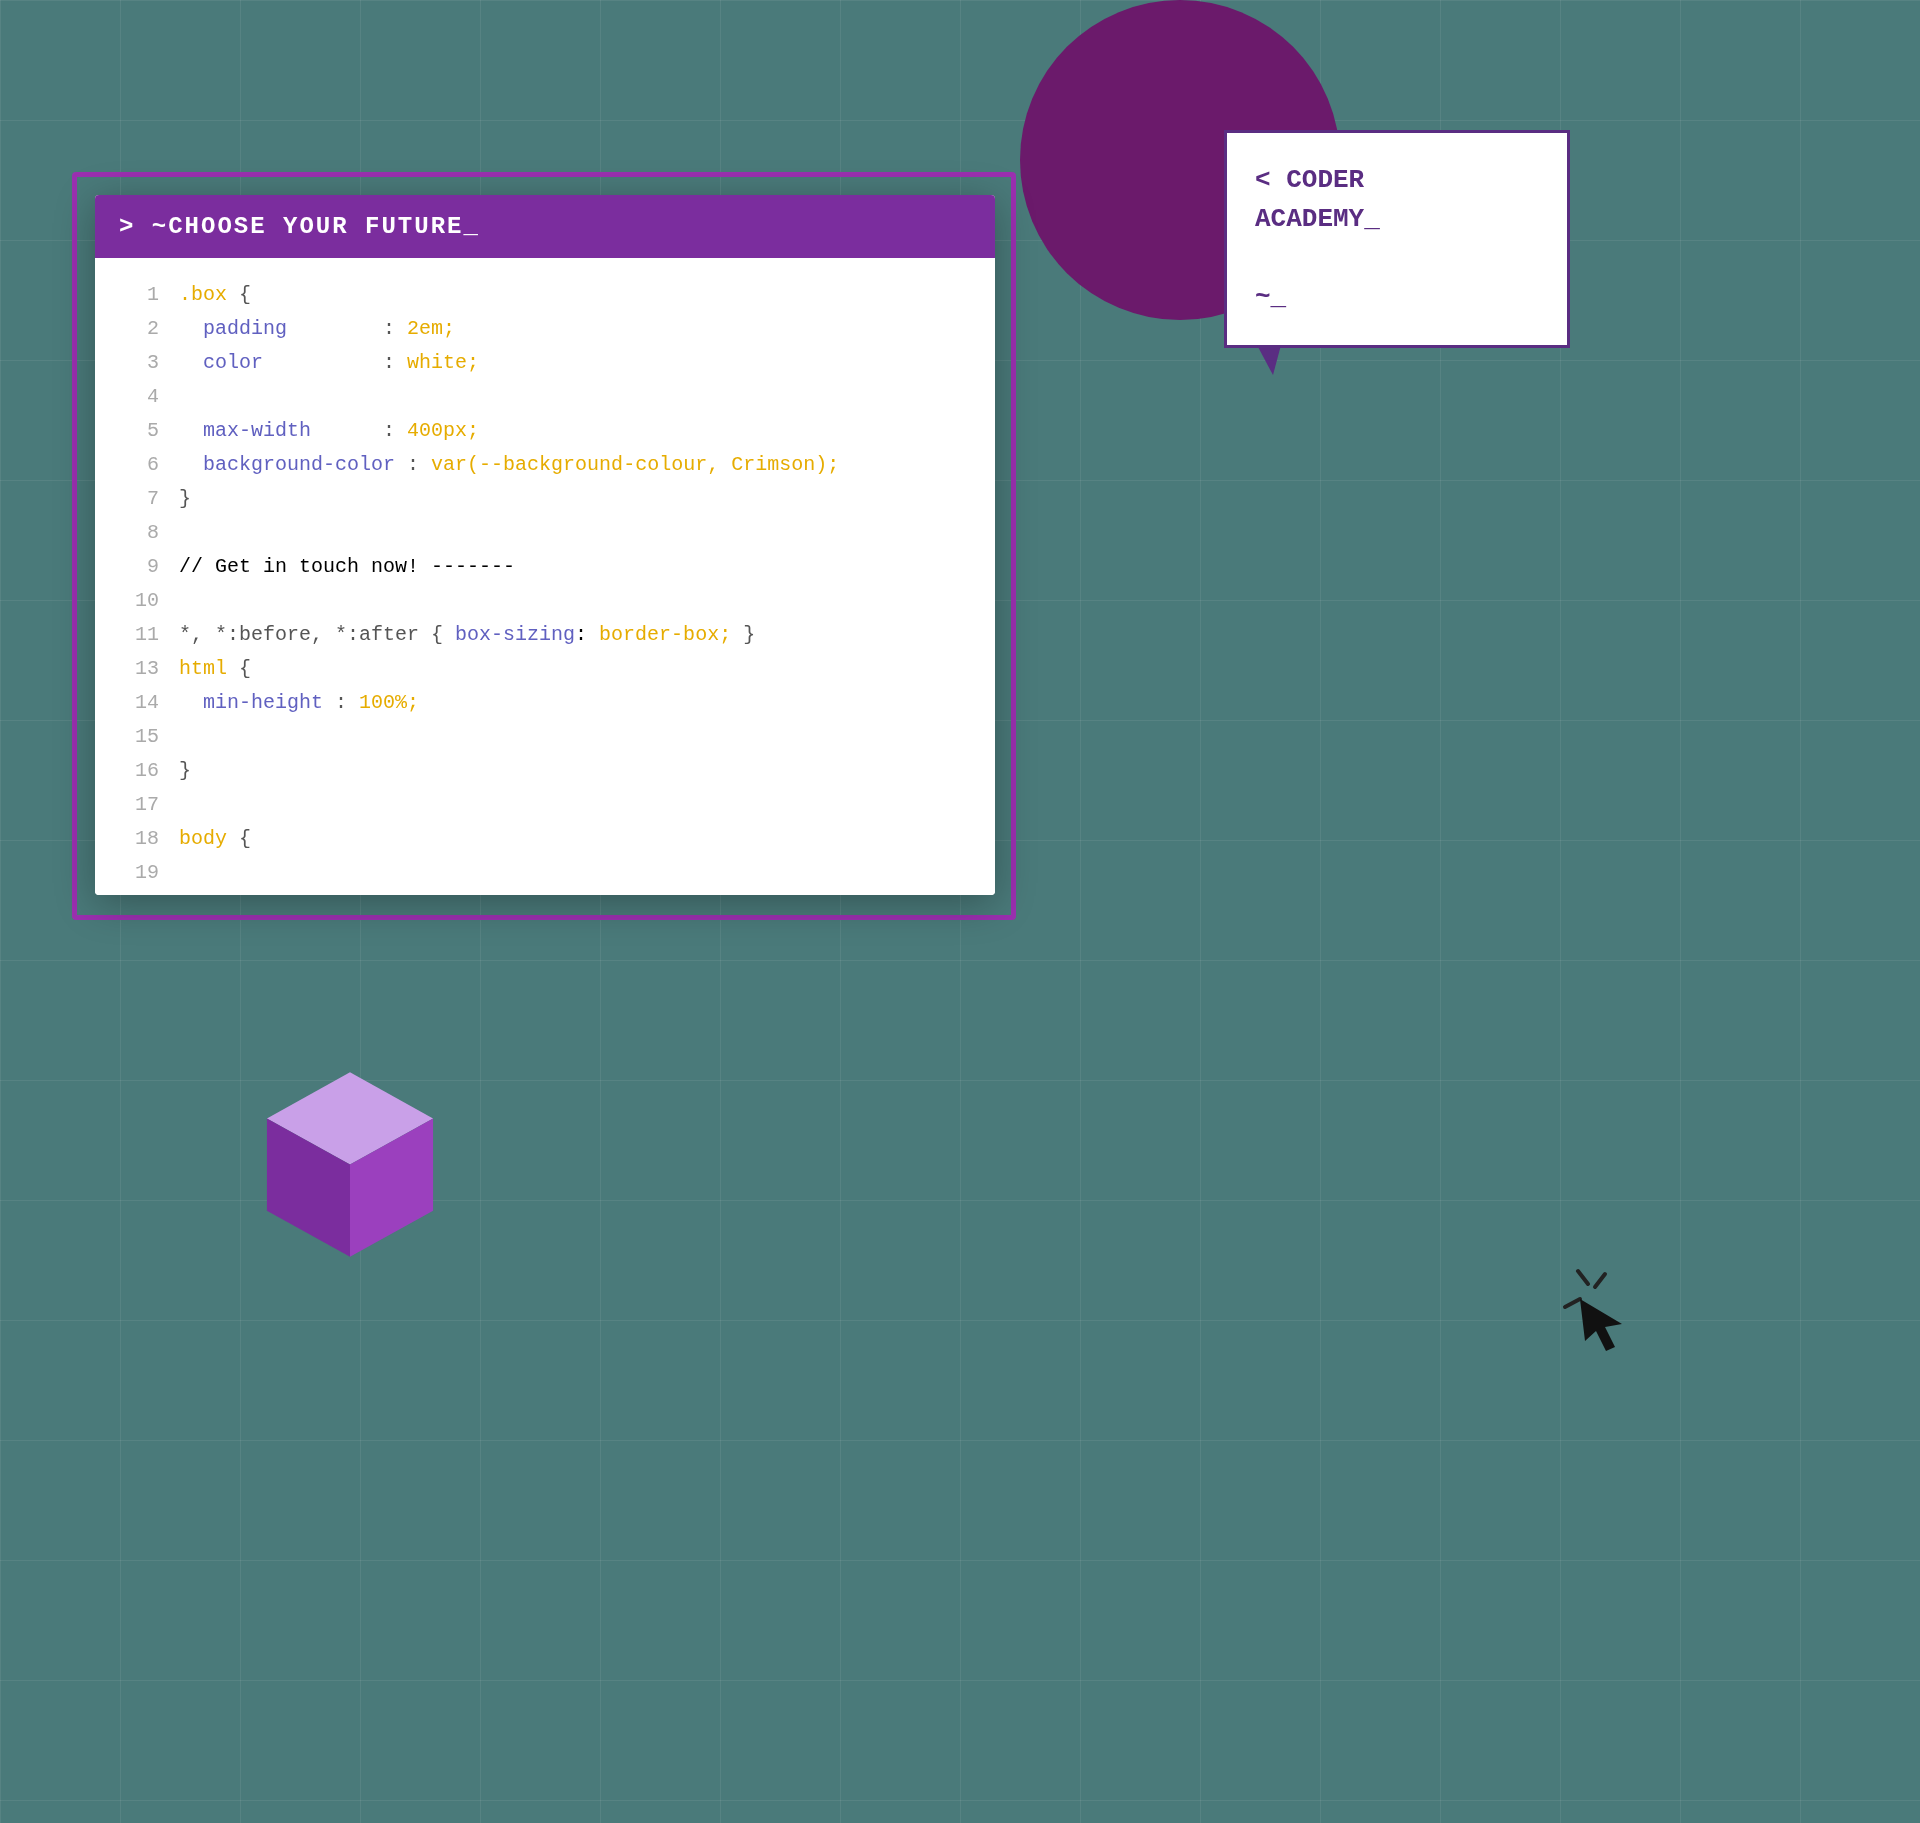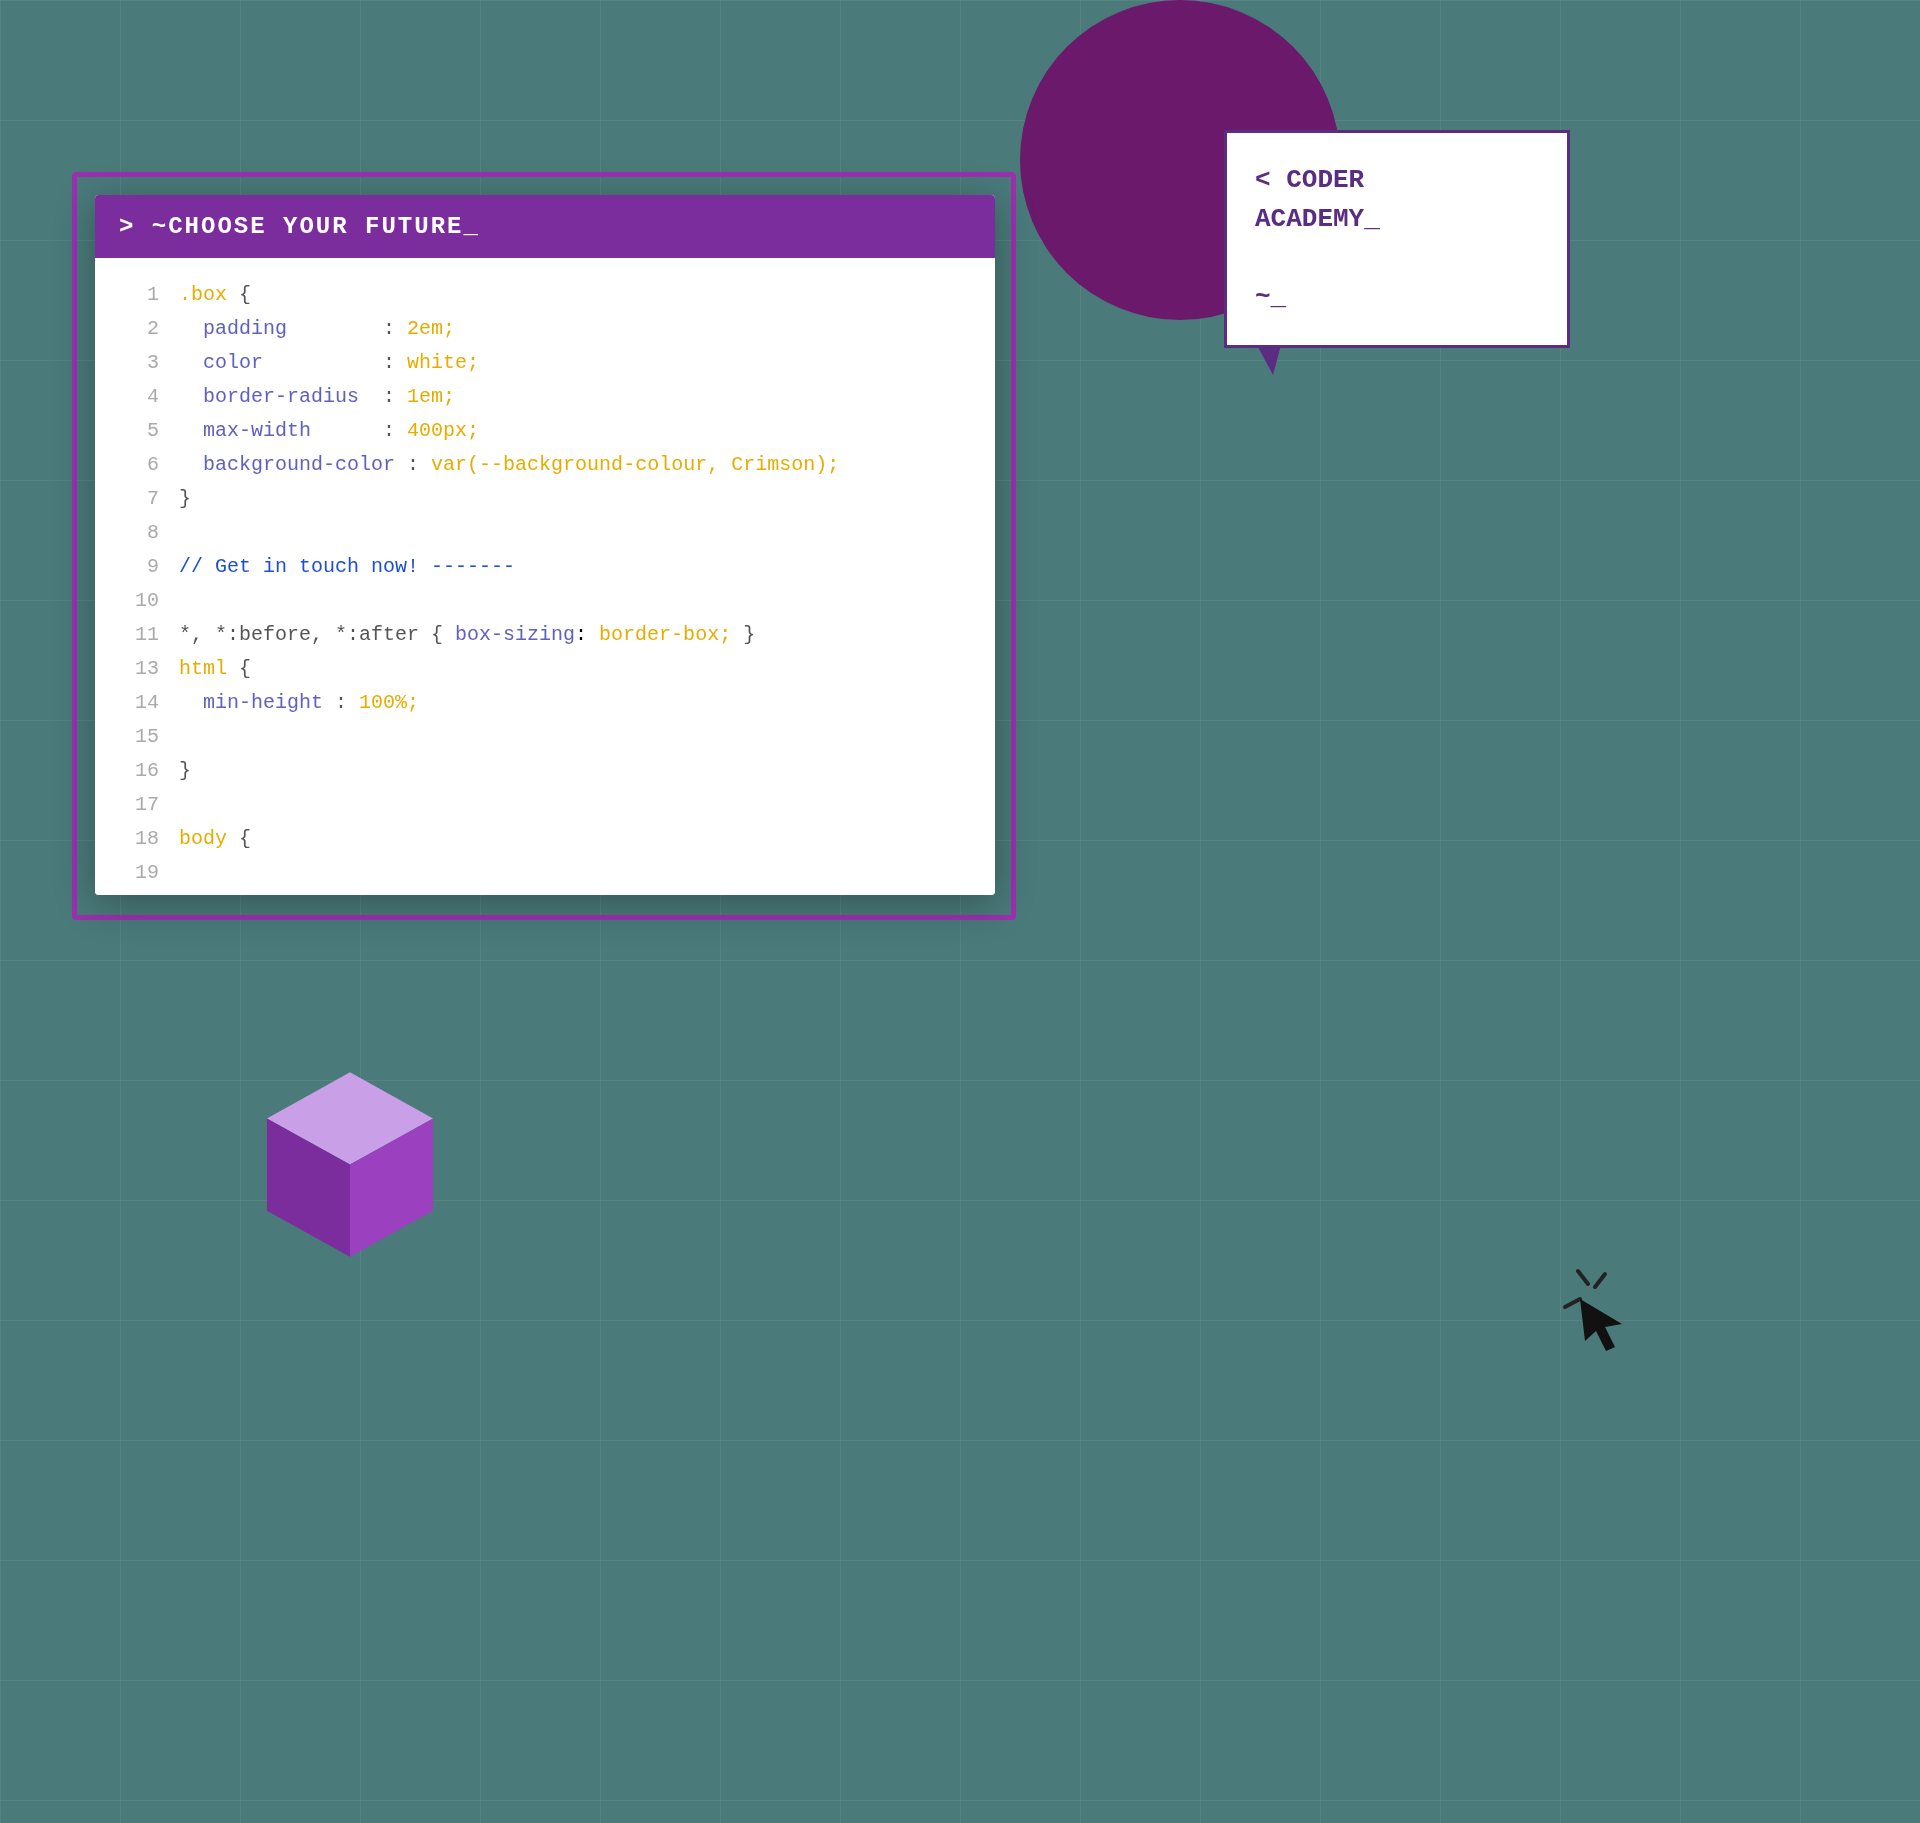--- a/index.html
+++ b/index.html
@@ -83,21 +83,21 @@
     .code-content {
       flex: 1;
     }
 
     
     .c-selector { color: #e6ac00; }
     .c-brace { color: #555; }
     .c-prop { color: #6060c0; }
     .c-colon { color: #555; }
     .c-value { color: #e6ac00; }
-    .c-comment { color: #1d4ed8; }
+    .c-comment { color: #000000; }
     .c-border-box { color: #e6ac00; }
 
     
     .speech-bubble {
       position: absolute;
       top: 130px;
       right: 350px;
       width: 346px;
       background: #fff;
       border: 3px solid #5a2d82;
@@ -184,21 +184,20 @@
       <span class="code-content">&nbsp;&nbsp;<span class="c-prop">padding</span>&nbsp;&nbsp;&nbsp;&nbsp;&nbsp;&nbsp;&nbsp;&nbsp;<span class="c-colon">:</span> <span class="c-value">2em;</span></span>
     </div>
 
     <div class="code-line">
       <span class="line-num">3</span>
       <span class="code-content">&nbsp;&nbsp;<span class="c-prop">color</span>&nbsp;&nbsp;&nbsp;&nbsp;&nbsp;&nbsp;&nbsp;&nbsp;&nbsp;&nbsp;<span class="c-colon">:</span> <span class="c-value">white;</span></span>
     </div>
 
     <div class="code-line">
       <span class="line-num">4</span>
-      <span class="code-content">&nbsp;&nbsp;<span class="c-prop">border-radius</span>&nbsp;&nbsp;<span class="c-colon">:</span> <span class="c-value">1em;</span></span>
     </div>
 
     <div class="code-line">
       <span class="line-num">5</span>
       <span class="code-content">&nbsp;&nbsp;<span class="c-prop">max-width</span>&nbsp;&nbsp;&nbsp;&nbsp;&nbsp;&nbsp;<span class="c-colon">:</span> <span class="c-value">400px;</span></span>
     </div>
 
     <div class="code-line">
       <span class="line-num">6</span>
       <span class="code-content">&nbsp;&nbsp;<span class="c-prop">background-color</span> <span class="c-colon">:</span> <span class="c-value">var(--background-colour, Crimson);</span></span>

